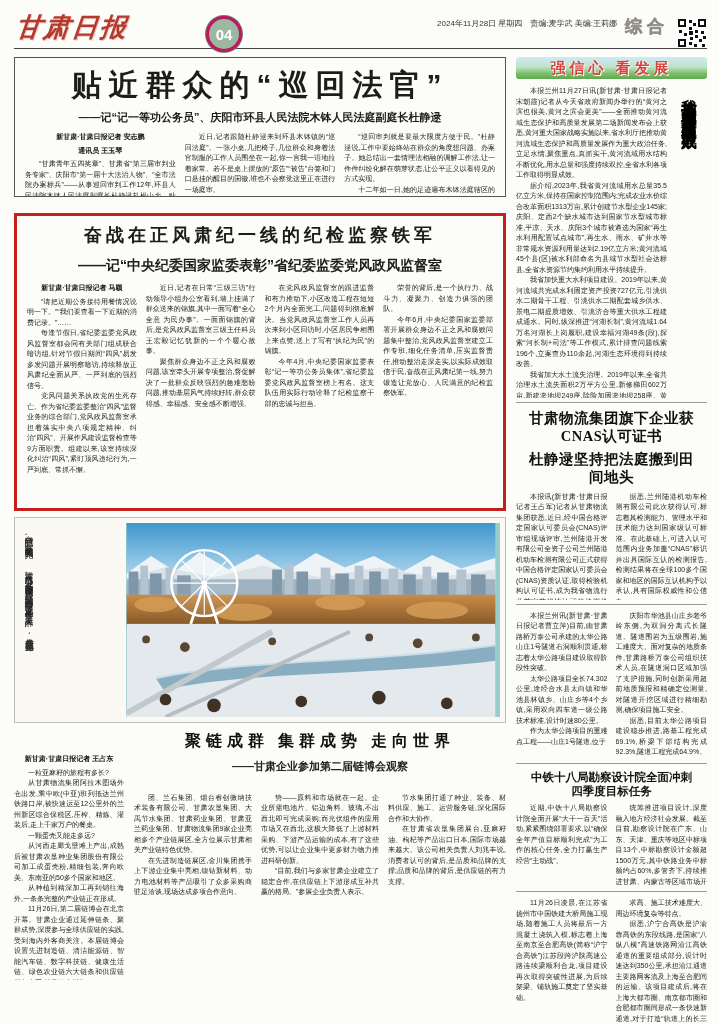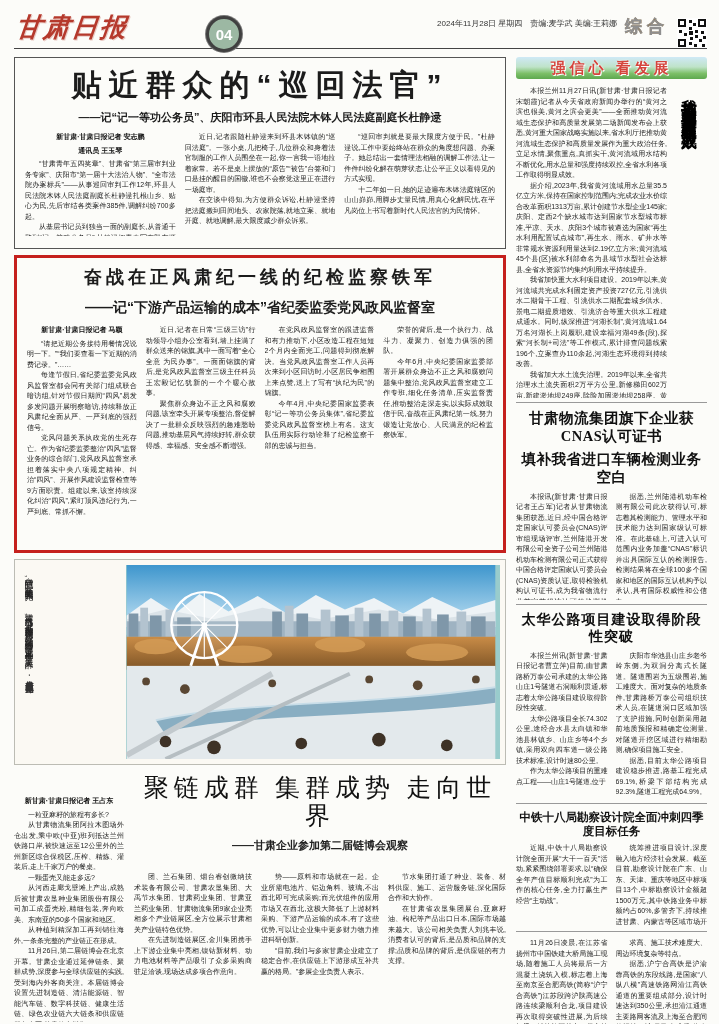--- a/index.html
+++ b/index.html
@@ -14,36 +14,36 @@
   .logo{
     position:absolute;left:2px;top:2px;
     font-family:"Liberation Serif","DejaVu Serif",serif;font-style:italic;font-weight:bold;
     font-size:26px;color:#b5392c;letter-spacing:2px;transform:skewX(-6deg);
     text-shadow:1px 1px 0 rgba(181,57,44,.25);
   }
   .page-badge{
     position:absolute;left:192px;top:8px;width:30px;height:30px;border-radius:50%;
     background:#9cb8a3;color:#fff;font-weight:bold;font-size:15px;
     display:flex;align-items:center;justify-content:center;
-    border:3px solid #404040;box-shadow:0 0 0 1px #777;z-index:2;
+    border:3px solid #be185d;box-shadow:0 0 0 1px #777;z-index:2;
   }
   .mast-right{position:absolute;right:0;top:10px;display:flex;align-items:flex-start;gap:8px;}
   .dateline{font-size:8px;color:#333;}
   .editors{font-size:8px;color:#333;}
   .section-label{
     font-size:17px;font-weight:bold;color:#a16207;letter-spacing:5px;
     -webkit-text-stroke:.5px #8f8f8f;line-height:1;
   }
   .qr{width:30px;height:30px;display:block;}
   
   .content{display:flex;gap:10px;}
   .col-left{width:492px;flex:none;}
   .col-right{flex:1;min-width:0;}
   
-  .judge-box{border:1px solid #555;padding:8px 10px 6px;height:192px;box-sizing:border-box;overflow:hidden;margin-bottom:6px;}
+  .judge-box{border:1px solid #555;padding:8px 10px 6px;height:140px;box-sizing:border-box;overflow:hidden;margin-bottom:16px;}
   .judge-title{font-size:30px;font-weight:900;text-align:center;letter-spacing:7px;margin:2px 0 6px;line-height:1.1;}
   .judge-sub{font-size:11px;font-weight:bold;text-align:center;margin-bottom:7px;}
   .byline{font-size:7px;font-weight:bold;text-align:center;margin:0 0 3px;color:#111;}
   .cols{display:flex;gap:9px;overflow:hidden;}
   .colx{flex:1;min-width:0;overflow:hidden;}
   .bt{font-size:7px;line-height:1.5;text-align:justify;color:#222;}
   .bt p{margin:0;text-indent:2em;}
   .judge-cols{height:104px;}
   
   .disc-box{border:3px solid #c5201d;padding:8px 10px 6px;height:298px;box-sizing:border-box;overflow:hidden;margin-bottom:6px;}
@@ -58,22 +58,22 @@
   }
   .caption-vert .cap{letter-spacing:1px;}
   .caption-vert .credit{font-weight:bold;font-size:8px;color:#333;}
   .photo{flex:1;overflow:hidden;background:#9cc;}
   .photo svg{display:block;}
   
   .chain{display:flex;gap:10px;height:252px;overflow:hidden;}
   .chain-left{width:110px;flex:none;overflow:hidden;padding-top:26px;box-sizing:border-box;}
   .chain-right{flex:1;min-width:0;overflow:hidden;}
   .chain-title{
-    font-family:"Liberation Serif","DejaVu Serif",serif;font-weight:400;
-    font-size:25px;text-align:center;letter-spacing:5px;margin:4px 0 6px;line-height:1.1;color:#111;
+    font-family:"Liberation Serif","DejaVu Serif",serif;font-weight:700;
+    font-size:16px;text-align:center;letter-spacing:5px;margin:4px 0 6px;line-height:1.1;color:#111;
   }
   .chain-sub{font-size:11px;font-weight:bold;text-align:center;margin-bottom:19px;color:#222;}
   .chain-cols{height:168px;}
   
   .banner{
     height:22px;border-radius:3px;margin-bottom:7px;
     background:linear-gradient(180deg,#cfe9f6 0%,#bfe3c9 45%,#7cbf68 75%,#5ea84f 100%);
     display:flex;align-items:center;justify-content:center;
     font-size:15px;font-weight:900;letter-spacing:4px;color:#d5443c;
     text-shadow:0 0 2px #fff,1px 1px 0 #fff;
@@ -81,21 +81,21 @@
   .water{display:flex;gap:4px;height:312px;overflow:hidden;margin-bottom:4px;}
   .water-text{flex:1;min-width:0;overflow:hidden;}
   .vtitle{
     width:36px;flex:none;writing-mode:vertical-rl;
     font-size:15.5px;font-weight:900;letter-spacing:2px;line-height:36px;
     text-align:justify;color:#000;
   }
   .rail-hr{border:none;border-top:1px solid #999;margin:4px 0 6px;}
   .rail-head{
     font-family:"Liberation Serif","DejaVu Serif",serif;font-weight:900;
-    text-align:center;color:#111;line-height:1.25;margin:0 0 5px;
+    text-align:center;color:#111;line-height:1.25;margin:0 12px 5px;
   }
   .cnas-head{font-size:14.5px;letter-spacing:.5px;}
   .taihua-head{font-size:14px;letter-spacing:1px;}
   .zt-head{font-size:11.5px;}
   .bridge-head{font-size:10.5px;}
   .cnas-cols{height:108px;}
   .taihua-cols{height:148px;}
   .zt-cols{height:84px;}
   .bridge-cols{height:142px;}
   .cols2{display:flex;gap:8px;overflow:hidden;}
@@ -159,21 +159,21 @@
           </div>
           <div class="colx bt">
             <p>“巡回审判就是要最大限度方便于民。”杜静逯说,工作中要始终站在群众的角度想问题、办案子。她总结出一套情理法相融的调解工作法,让一件件纠纷化解在萌芽状态,让公平正义以看得见的方式实现。</p>
             <p>十二年如一日,她的足迹遍布木钵法庭辖区的山山峁峁,用脚步丈量民情,用真心化解民忧,在平凡岗位上书写着新时代人民法官的为民情怀。</p>
           </div>
         </div>
       </section>
 
       <section class="disc-box">
         <h1 class="disc-title">奋战在正风肃纪一线的纪检监察铁军</h1>
-        <h2 class="disc-sub">——记“下游产品运输的成本”省纪委监委党风政风监督室</h2>
+        <h2 class="disc-sub">——记“中央纪委国家监委表彰”省纪委监委党风政风监督室</h2>
         <div class="cols disc-cols">
           <div class="colx bt">
             <div class="byline">新甘肃·甘肃日报记者 马颖</div>
             <p>“请把近期公务接待用餐情况说明一下。”“我们要查看一下近期的消费记录。”……</p>
             <p>每逢节假日,省纪委监委党风政风监督室都会同有关部门组成联合暗访组,针对节假日期间“四风”易发多发问题开展明察暗访,持续释放正风肃纪全面从严、一严到底的强烈信号。</p>
             <p>党风问题关系执政党的生死存亡。作为省纪委监委整治“四风”监督业务的综合部门,党风政风监督室承担着落实中央八项规定精神、纠治“四风”、开展作风建设监督检查等9方面职责。组建以来,该室持续深化纠治“四风”,紧盯顶风违纪行为,一严到底、常抓不懈。</p>
           </div>
           <div class="colx bt">
             <p>近日,记者在日常“三级三访”行动领导小组办公室看到,墙上挂满了群众送来的锦旗,其中一面写着“全心全意 为民办事”。一面面锦旗的背后,是党风政风监督室三级主任科员王宏毅记忆犹新的一个个暖心故事。</p>
             <p>聚焦群众身边不正之风和腐败问题,该室牵头开展专项整治,督促解决了一批群众反映强烈的急难愁盼问题,推动基层风气持续好转,群众获得感、幸福感、安全感不断增强。</p>
@@ -312,36 +312,35 @@
           <p>我省加快重大水利项目建设。2019年以来,黄河流域共完成水利固定资产投资727亿元,引洮供水二期骨干工程、引洮供水二期配套城乡供水、景电二期提质增效、引洮济合等重大供水工程建成通水。同时,纵深推进“河湖长制”,黄河流域1.64万名河湖长上岗履职,建设幸福河湖49条(段),探索“河长制+司法”等工作模式,累计排查问题线索196个,立案查办110余起,河湖生态环境得到持续改善。</p>
           <p>我省加大水土流失治理。2019年以来,全省共治理水土流失面积2万平方公里,新修梯田602万亩,新建淤地坝249座,除险加固淤地坝258座。黄河流域水土流失面积从2019年的4.71万平方公里缩小至2023年的4.47万平方公里,水土保持率从2019年的67.65%提高至2023年的69.30%,提前完成2025年规划治理目标。同时,提升水旱灾害防御能力,建成黄河干流甘肃段防洪治理一期工程,累计治理河长2198公里。</p>
         </div>
         <div class="vtitle">我省推动水利事业高质量发展取得明显成效</div>
       </section>
 
       <hr class="rail-hr">
 
       <section>
         <h3 class="rail-head cnas-head">甘肃物流集团旗下企业获CNAS认可证书</h3>
-        <h3 class="rail-head cnas-head">填补我省进口车辆检测业务空白</h3>
+        <h3 class="rail-head cnas-head">杜静逯坚持把法庭搬到田间地头</h3>
         <div class="cols2 cnas-cols">
           <div class="colx bt">
             <p>本报讯(新甘肃·甘肃日报记者王占军)记者从甘肃物流集团获悉,近日,经中国合格评定国家认可委员会(CNAS)评审组现场评审,兰州陆港开发有限公司全资子公司兰州陆港机动车检测有限公司正式获得中国合格评定国家认可委员会(CNAS)资质认证,取得检验机构认可证书,成为我省物流行业首家获得该认可的检测机构。</p>
           </div>
           <div class="colx bt">
             <p>据悉,兰州陆港机动车检测有限公司此次获得认可,标志着其检测能力、管理水平和技术能力达到国家级认可标准。在此基础上,可进入认可范围内业务加盖“CNAS”标识并出具国际互认的检测报告,检测结果将在全球100多个国家和地区的国际互认机构予以承认,具有国际权威性和公信力。</p>
 
           </div>
         </div>
       </section>
 
       <hr class="rail-hr">
 
       <section>
-        <h3 class="rail-head taihua-head">太华公路项目建设取得阶段性突破</h3>
         <div class="cols2 taihua-cols">
           <div class="colx bt">
             <p>本报兰州讯(新甘肃·甘肃日报记者曹立萍)目前,由甘肃路桥万泰公司承建的太华公路山庄1号隧道右洞顺利贯通,标志着太华公路项目建设取得阶段性突破。</p>
             <p>太华公路项目全长74.302公里,途经合水县太白镇和华池县林镇乡、山庄乡等4个乡镇,采用双向四车道一级公路技术标准,设计时速80公里。</p>
             <p>作为太华公路项目的重难点工程——山庄1号隧道,位于</p>
           </div>
           <div class="colx bt">
             <p>庆阳市华池县山庄乡老爷岭东侧,为双洞分离式长隧道。隧道围岩为五级围岩,施工难度大。面对复杂的地质条件,甘肃路桥万泰公司组织技术人员,在隧道洞口区域加强了支护措施,同时创新采用超前地质预报和精确定位测量,对隧道开挖区域进行精细勘测,确保项目施工安全。</p>
             <p>据悉,目前太华公路项目建设稳步推进,路基工程完成69.1%,桥梁下部结构完成92.3%,隧道工程完成64.9%。</p>
           </div>

